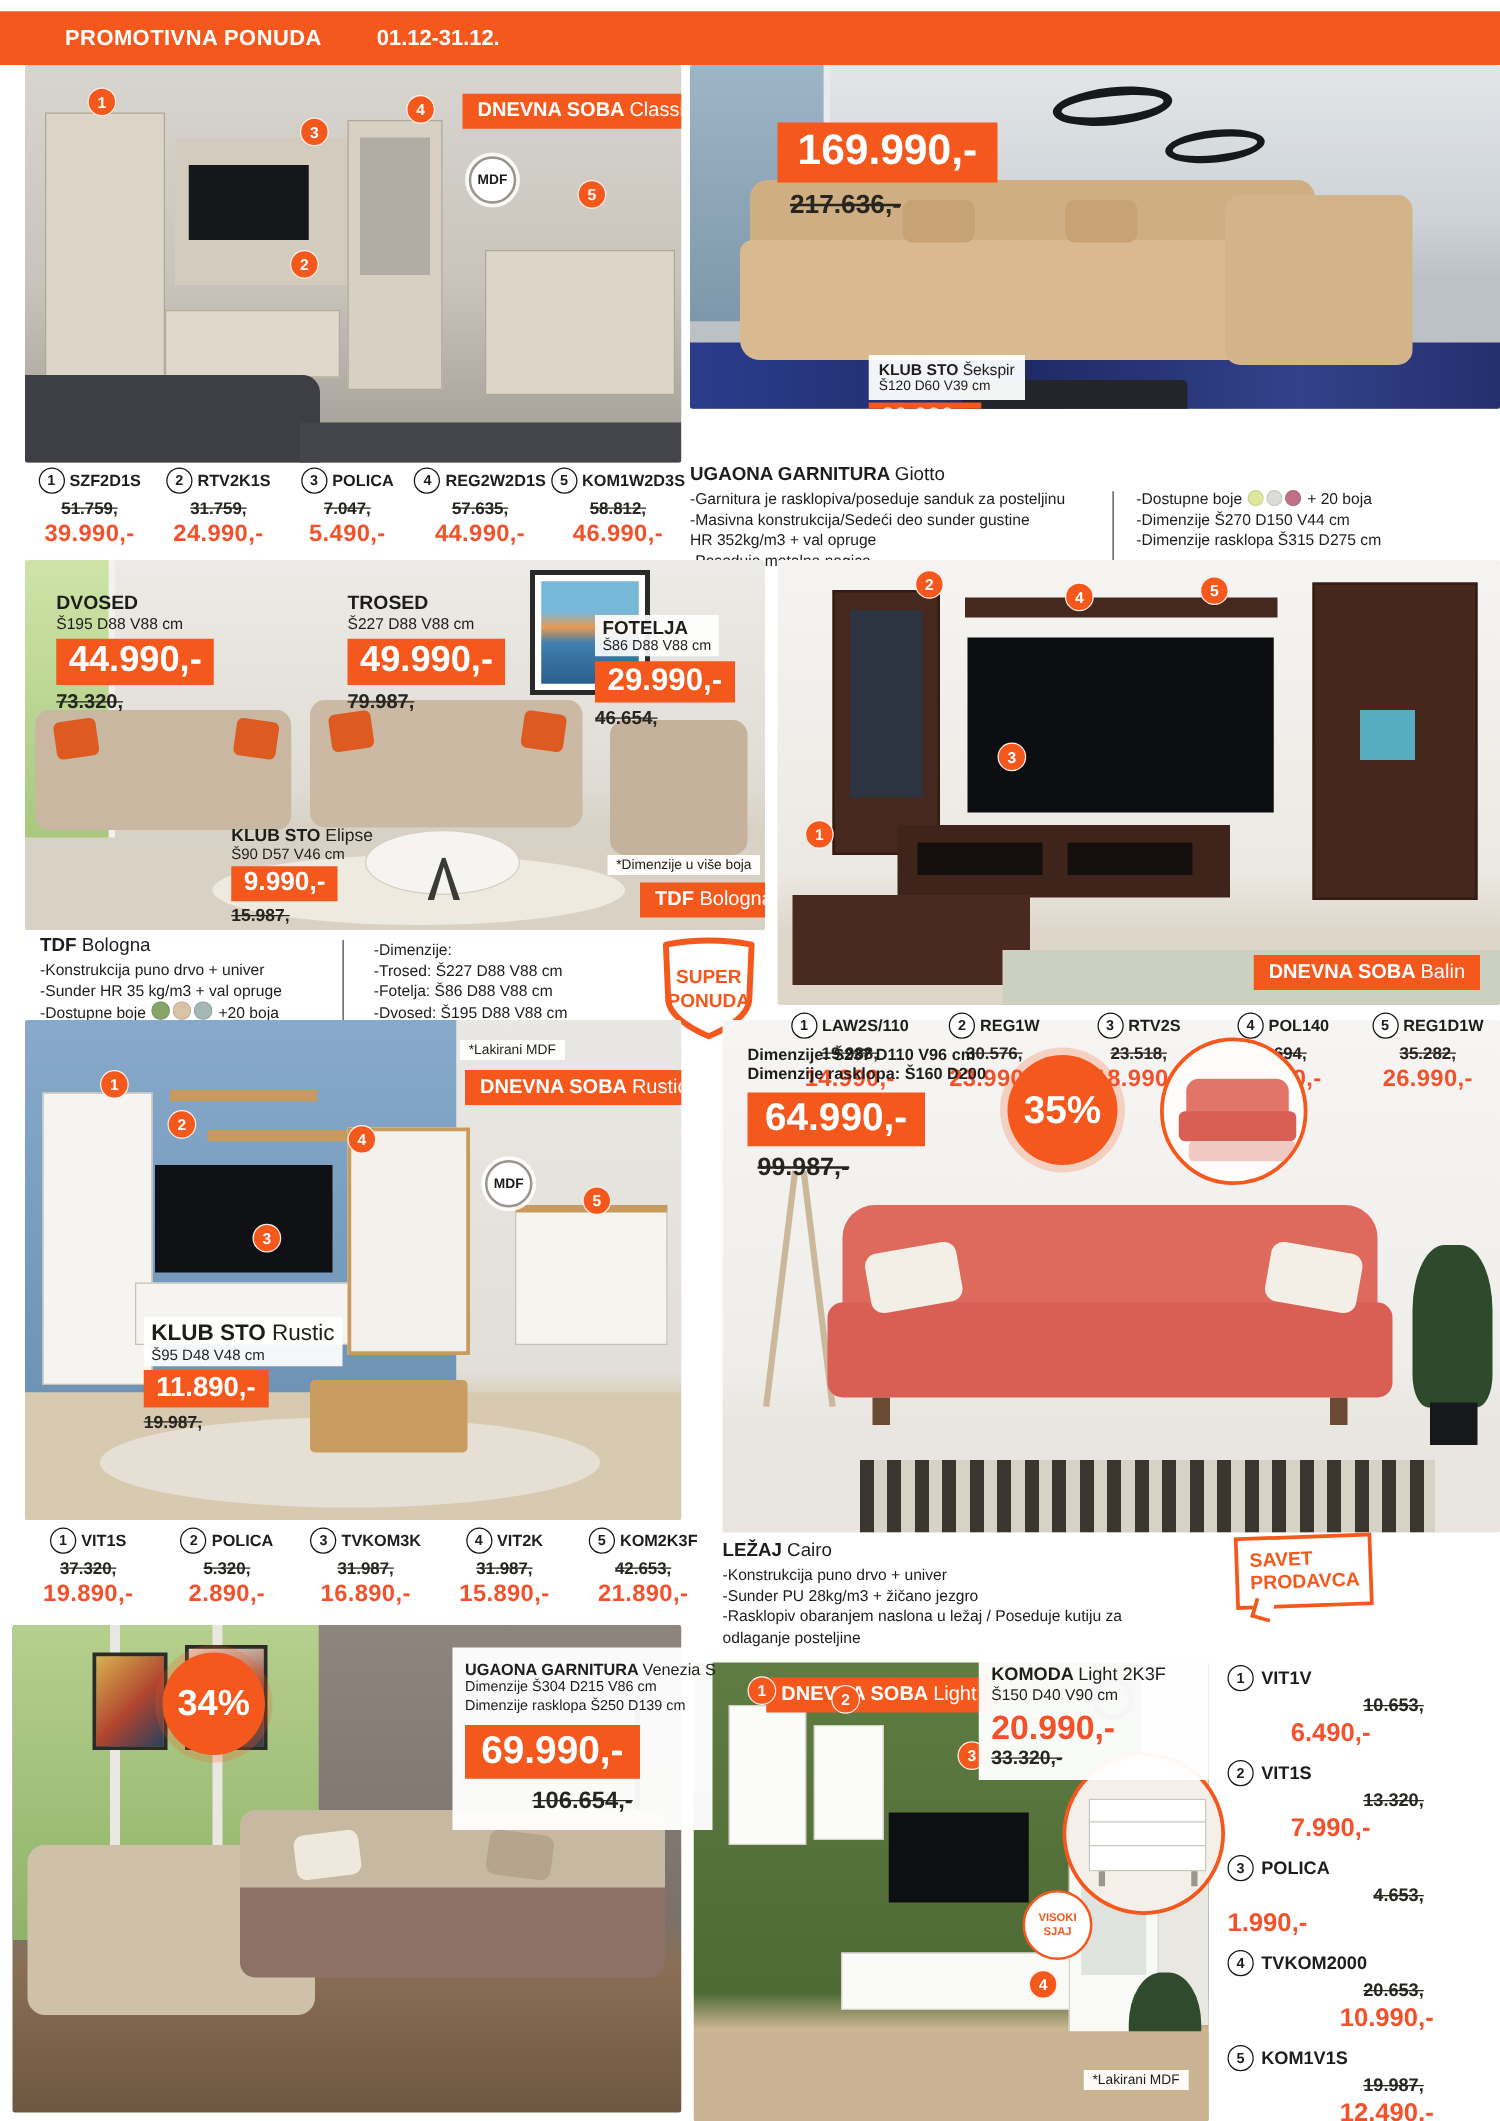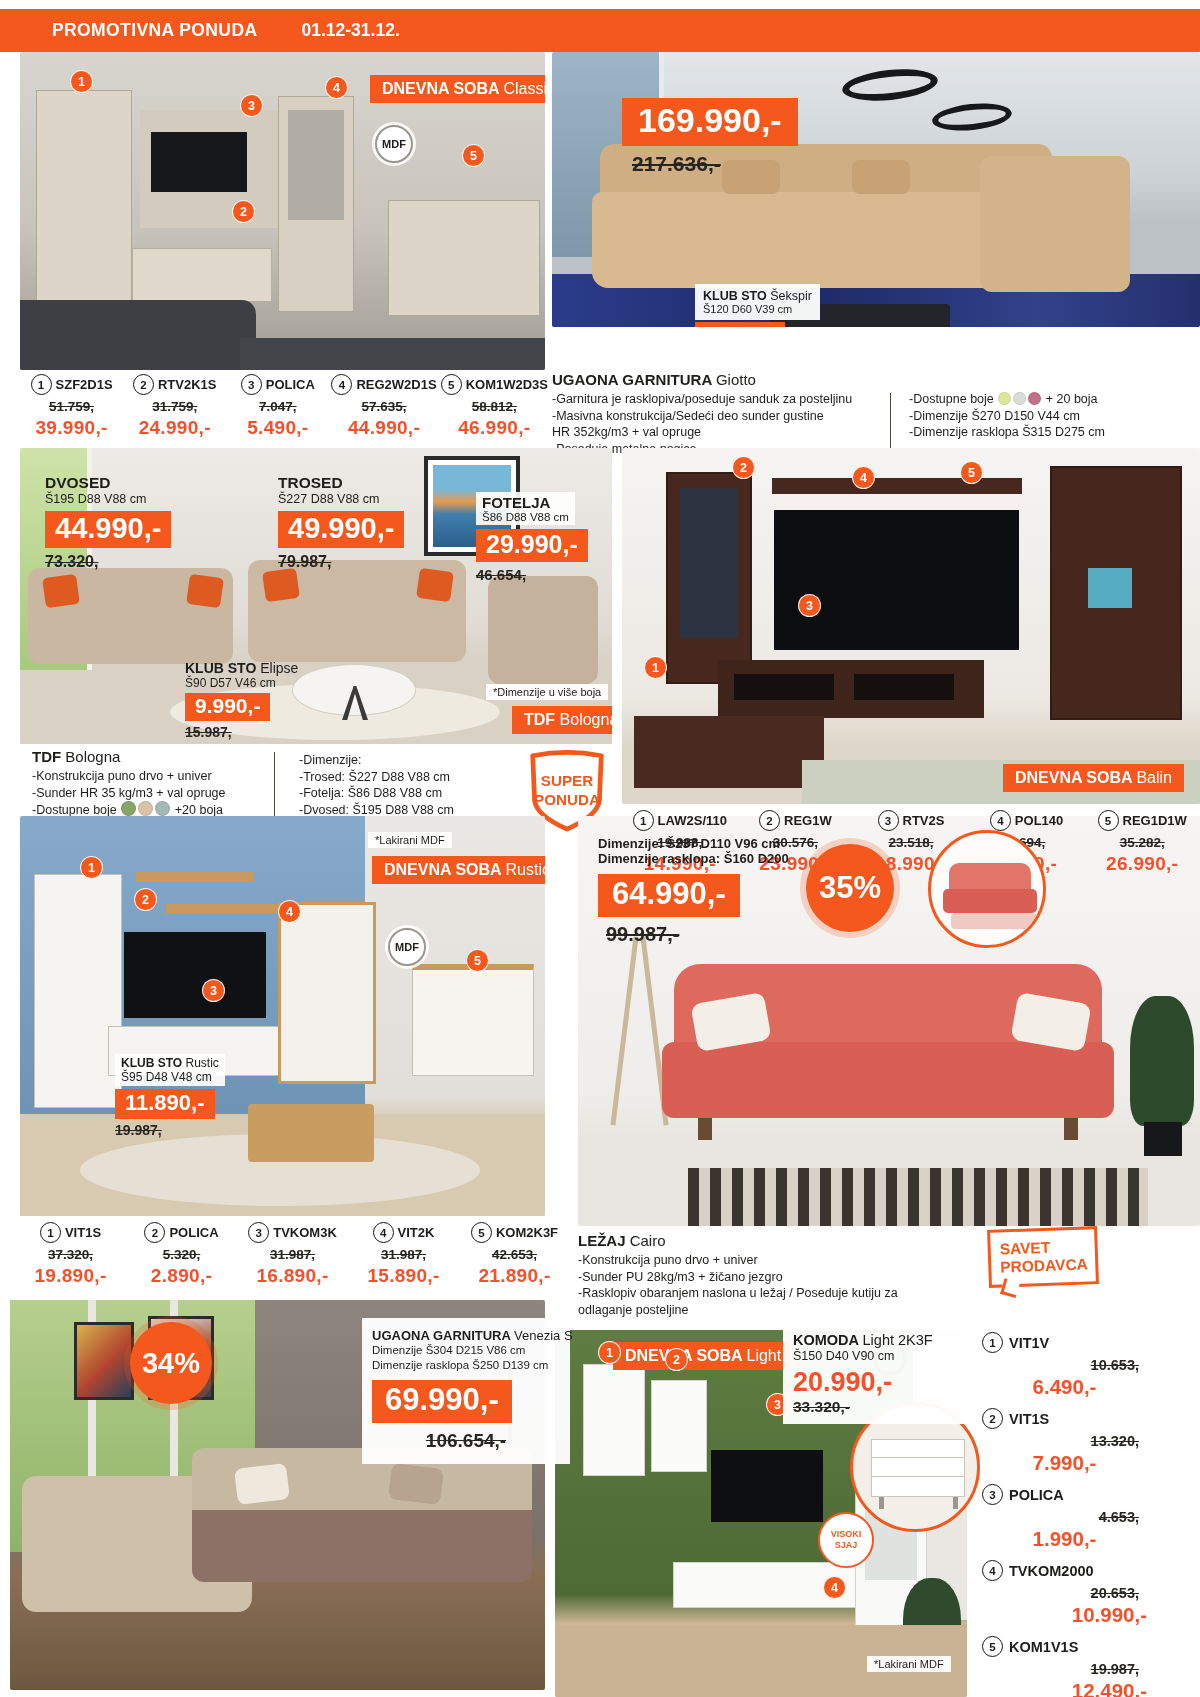--- a/index.html
+++ b/index.html
@@ -349,21 +349,21 @@
         <span>3</span>
       </div>
     <div class="marker" data-name="marker-4" style="left:258px;top:84px">
         <span>4</span>
       </div>
     <div class="marker" data-name="marker-5" style="left:446px;top:133px">
         <span>5</span>
       </div>
     <div class="d" data-name="klub-sto-rustic-label" style="left:95px;top:238px;z-index:5">
       <div style="background:rgba(255,255,255,.92);padding:2px 6px;display:inline-block">
-        <div style="font-weight:bold;font-size:12px"><span>KLUB STO</span> <span style="font-weight:normal">Rustic</span></div>
+        <div style="font-weight:bold;font-size:18px"><span>KLUB STO</span> <span style="font-weight:normal">Rustic</span></div>
         <div style="font-size:12px">Š95 D48 V48 cm</div>
       </div>
       <div><span class="chip" style="font-size:22px;margin-top:3px">11.890,-</span></div>
       <div class="old" style="font-size:14px;font-weight:bold;margin-top:3px">19.987,</div>
     </div>
   </div>
 
   <div class="prow" data-name="rustic-price-row" style="left:15px;top:1222px;width:555px">
 
       <div class="pitem" data-name="product-price-item">
@@ -544,21 +544,21 @@
         <div class="old" data-name="old-price" style="font-size:14.5px;font-weight:bold;text-align:right;margin:4px 48px 0 0">13.320,</div>
         <div data-name="promo-price" style="color:var(--pr);font-weight:bold;font-size:20.5px;text-align:center;margin:2px 40px 0 0">7.990,-</div>
       </div>
 
       <div class="vitem" data-name="product-price-item">
         <div class="phead" style="justify-content:flex-start;font-size:14.5px;gap:6px">
           <span class="ncirc" data-name="item-number-badge">3</span>
           <span data-name="product-code">POLICA</span>
         </div>
         <div class="old" data-name="old-price" style="font-size:14.5px;font-weight:bold;text-align:right;margin:4px 48px 0 0">4.653,</div>
-        <div data-name="promo-price" style="color:var(--pr);font-weight:bold;font-size:20.5px;text-align:center;margin:2px 40px 0 0">1.990,-</div>
+        <div data-name="promo-price" style="color:var(--pr);font-weight:bold;font-size:20.5px;text-align:left;margin:2px 40px 0 0">1.990,-</div>
       </div>
 
       <div class="vitem" data-name="product-price-item">
         <div class="phead" style="justify-content:flex-start;font-size:14.5px;gap:6px">
           <span class="ncirc" data-name="item-number-badge">4</span>
           <span data-name="product-code">TVKOM2000</span>
         </div>
         <div class="old" data-name="old-price" style="font-size:14.5px;font-weight:bold;text-align:right;margin:4px 48px 0 0">20.653,</div>
         <div data-name="promo-price" style="color:var(--pr);font-weight:bold;font-size:20.5px;text-align:right;margin:2px 40px 0 0">10.990,-</div>
       </div>

